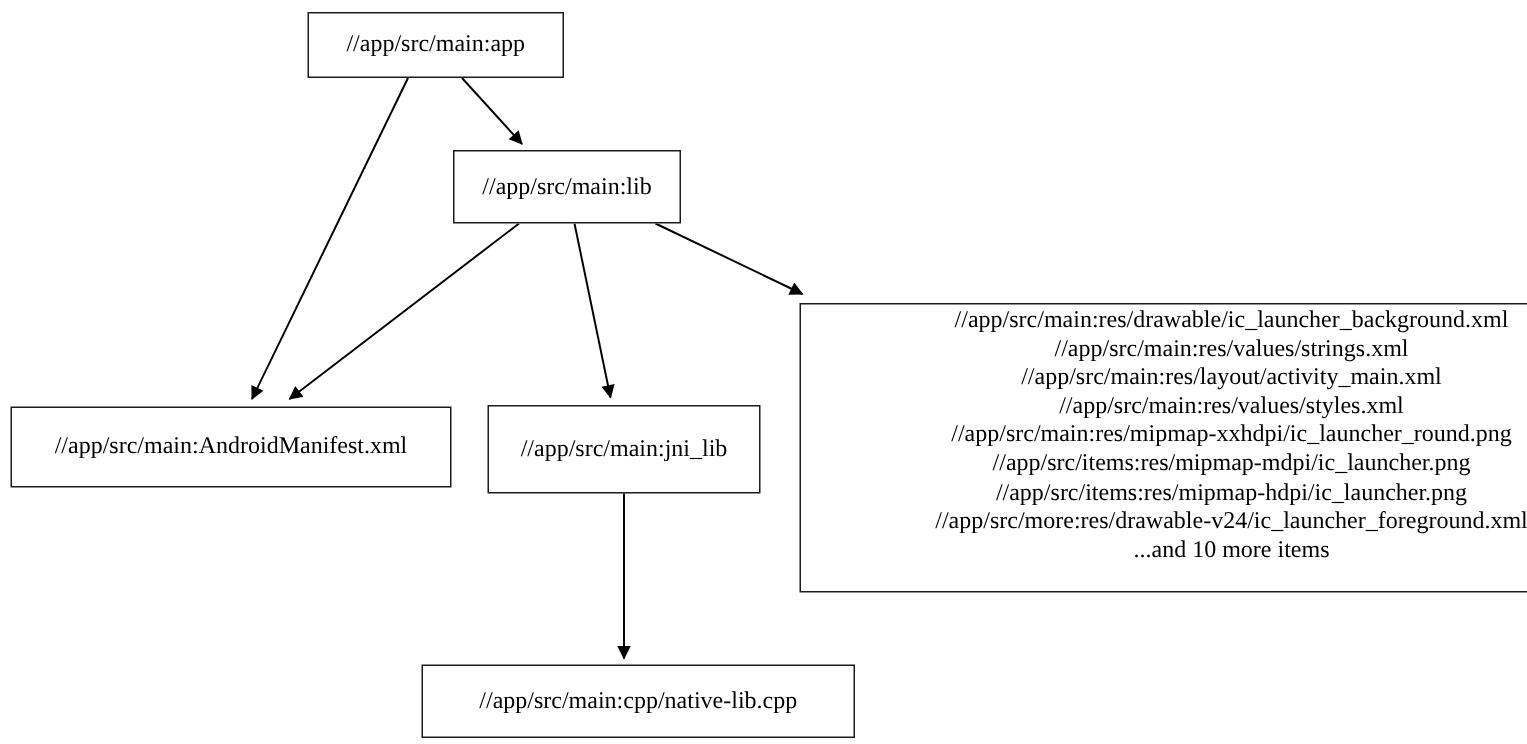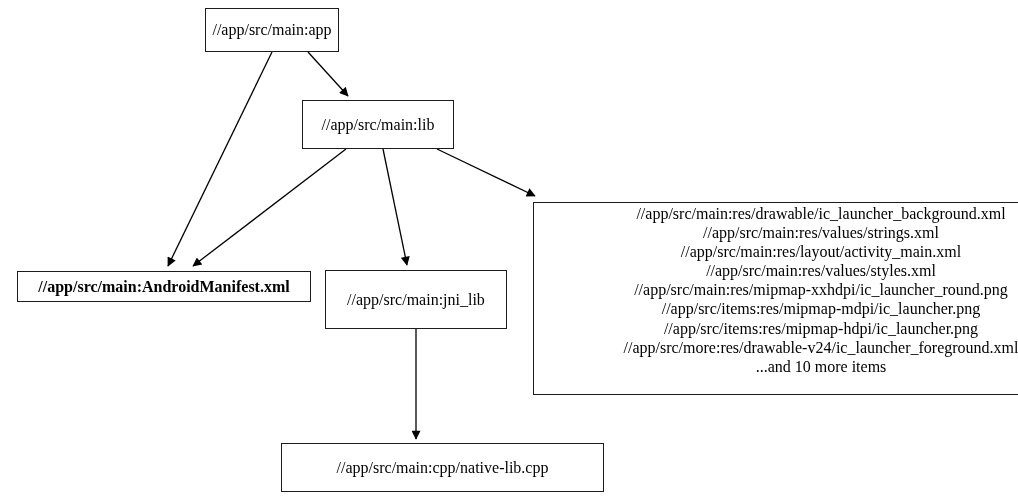--- a/index.html
+++ b/index.html
@@ -28,25 +28,25 @@
     box-sizing: border-box;
     border: 1.5px solid #1c1c1c;
     background: #ffffff;
     display: flex;
     align-items: center;
     justify-content: center;
     font-size: 16px;
     white-space: nowrap;
     text-align: center;
   }
-  .node-app              { left: 205px; top: 8px;   width: 134px; height: 44px; }
+  .node-app              { left: 205px; top: 8px;   width: 171px; height: 44px; }
   .node-lib              { left: 302px; top: 100px; width: 152px; height: 49px; text-align: right; }
-  .node-android-manifest { left: 17px;   top: 271px; width: 294px; height: 31px; font-weight: bold; }
+  .node-android-manifest { left: 7px;   top: 271px; width: 294px; height: 54px; }
   .node-jni-lib          { left: 325px; top: 270px; width: 182px; height: 59px; }
-  .node-native-lib-cpp   { left: 281px; top: 443px; width: 323px; height: 49px; }
+  .node-native-lib-cpp   { left: 281px; top: 443px; width: 289px; height: 49px; }
   .node-res-group {
     left: 533px; top: 202px; width: 576px; height: 193px;
     flex-direction: column;
     justify-content: flex-start;
     padding-top: 1px;
     line-height: 19.1px;
   }
   .res-line {
     width: 100%;
     text-align: center;

